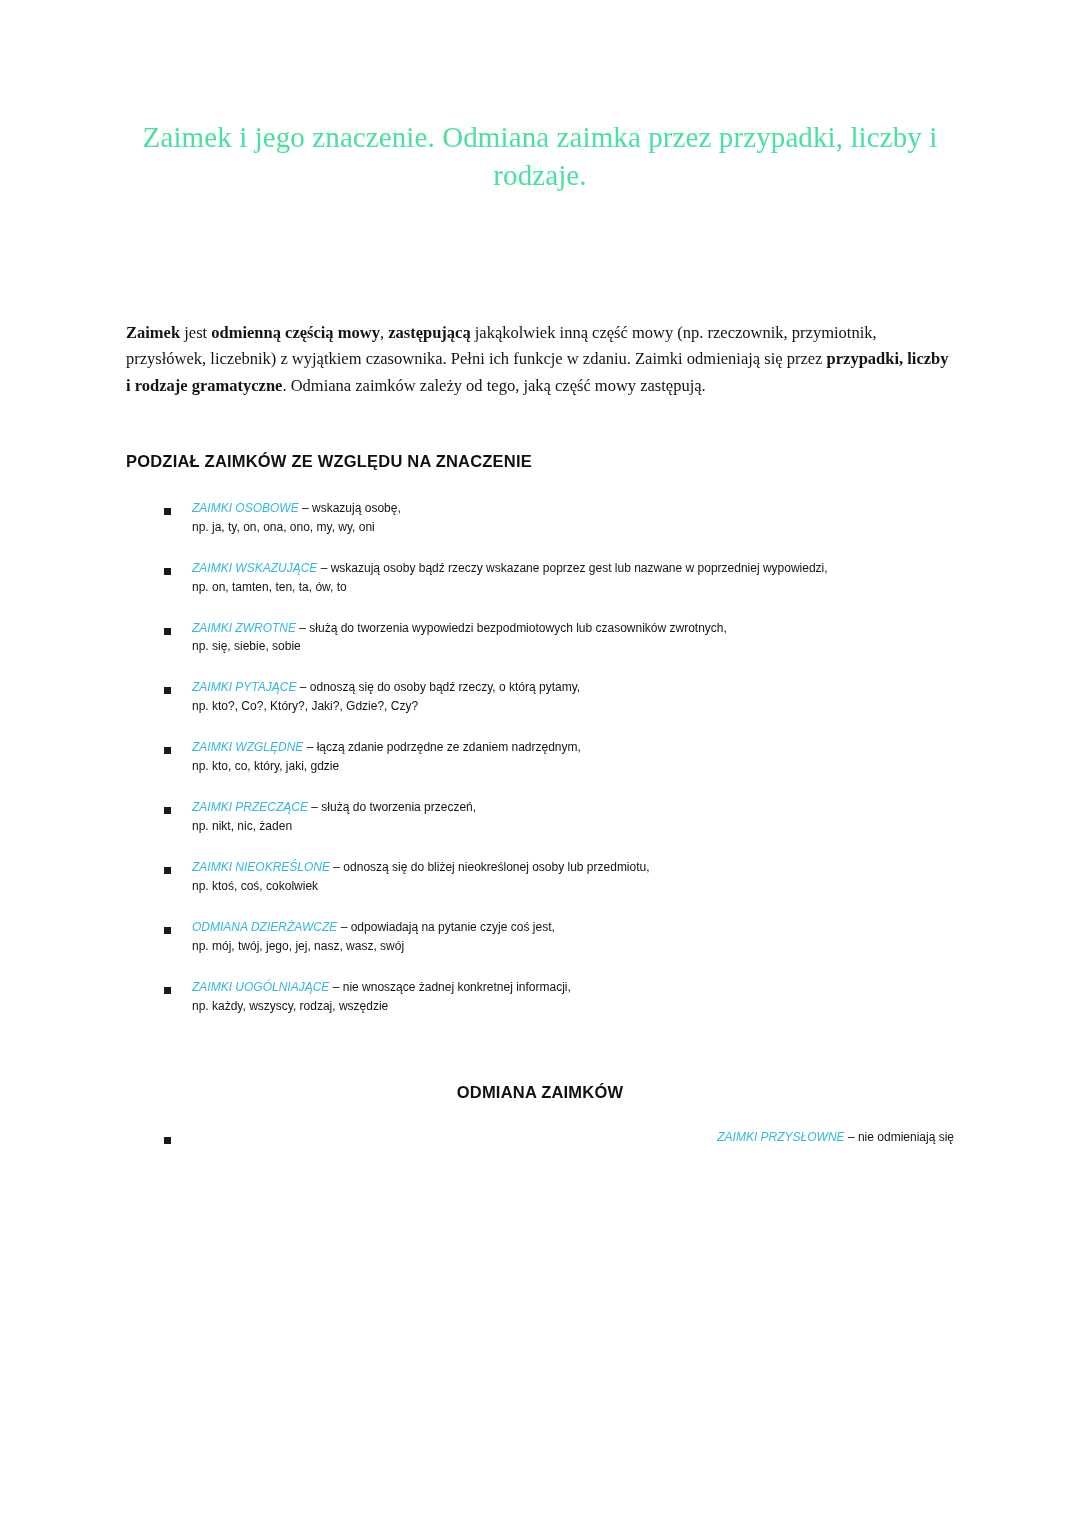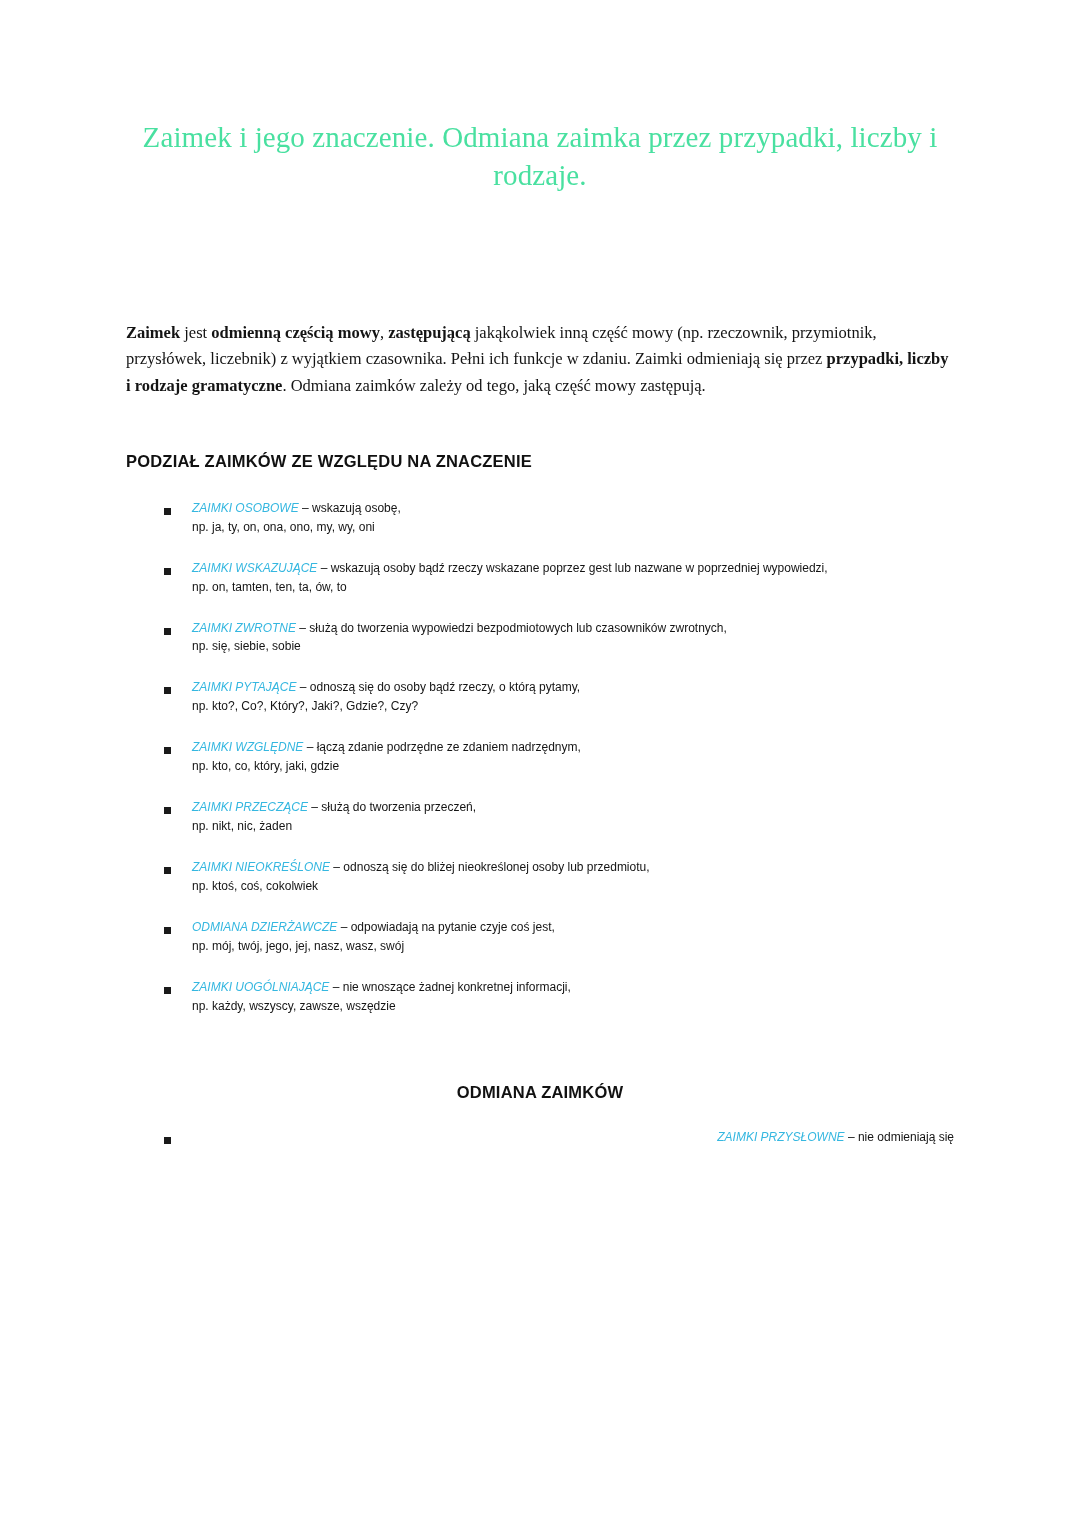--- a/index.html
+++ b/index.html
@@ -131,21 +131,21 @@
     <li>
       <span class="term">ZAIMKI NIEOKREŚLONE</span><span> – odnoszą się do bliżej nieokreślonej osoby lub przedmiotu,</span>
       <span class="nowrap-line">np. ktoś, coś, cokolwiek</span>
     </li>
     <li>
       <span class="term">ODMIANA DZIERŻAWCZE</span><span> – odpowiadają na pytanie czyje coś jest,</span>
       <span class="nowrap-line">np. mój, twój, jego, jej, nasz, wasz, swój</span>
     </li>
     <li>
       <span class="term">ZAIMKI UOGÓLNIAJĄCE</span><span> – nie wnoszące żadnej konkretnej informacji,</span>
-      <span class="nowrap-line">np. każdy, wszyscy, zawsze, wszędzie</span>
+      <span class="nowrap-line">np. każdy, wszyscy, rodzaj, wszędzie</span>
     </li>
   </ul>
 
   <h2 class="odmiana-heading">ODMIANA ZAIMKÓW</h2>
 
   <ul class="bullets tight">
     <li>
       <span class="term">ZAIMKI PRZYSŁOWNE</span><span> – nie odmieniają się</span>
     </li>
   </ul>

